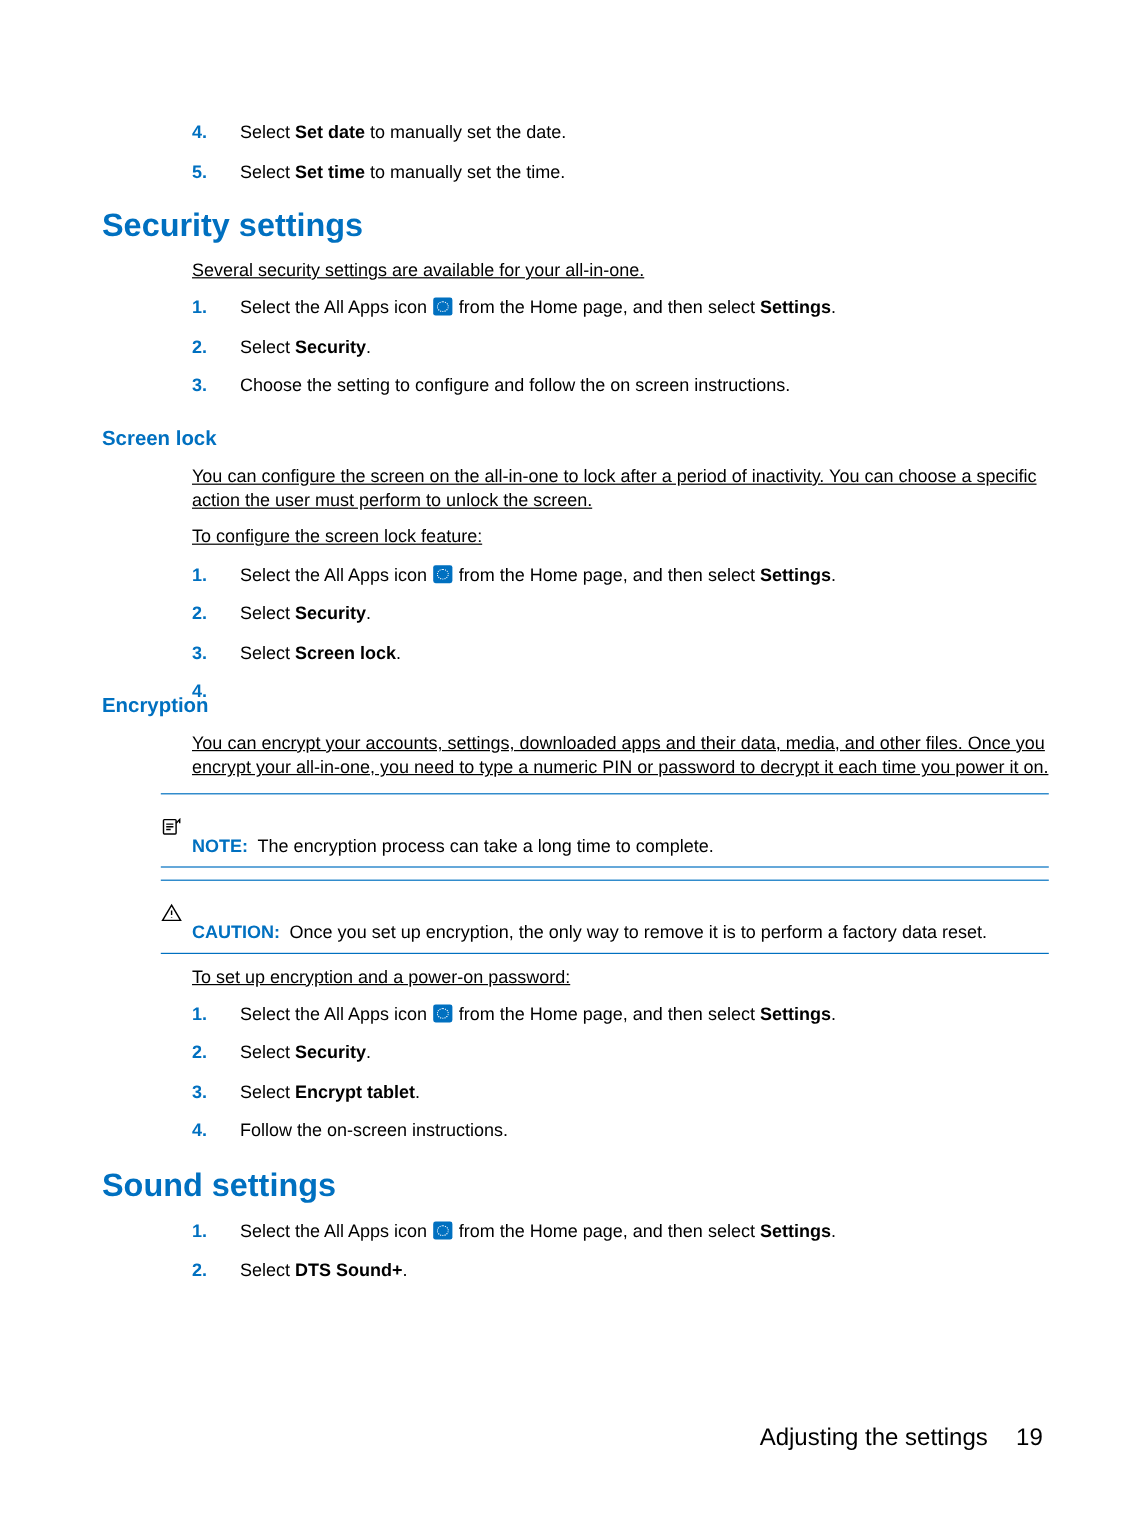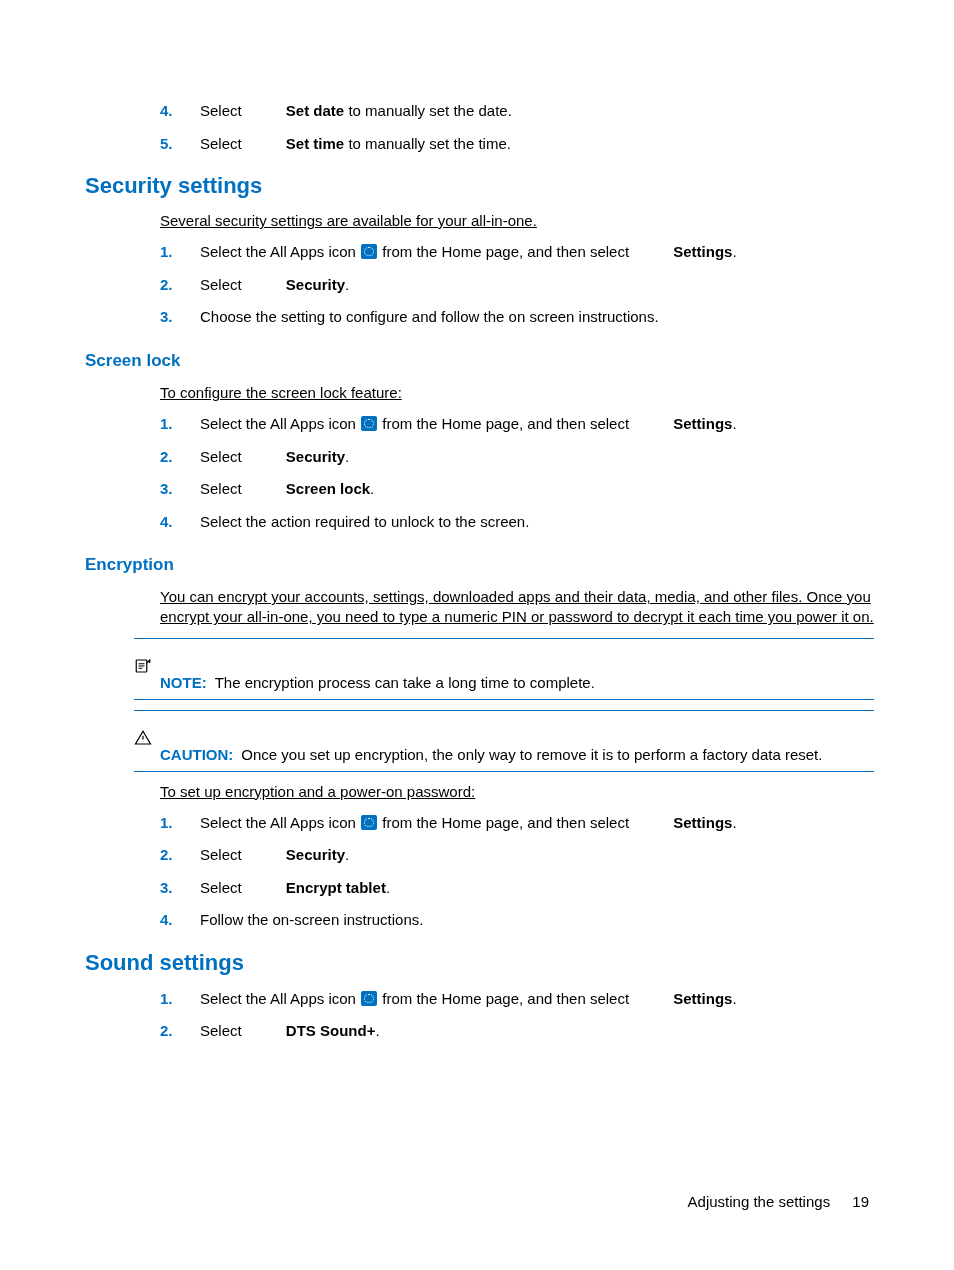--- a/index.html
+++ b/index.html
@@ -14,21 +14,21 @@
     width: 954px;
     min-height: 1270px;
     box-sizing: border-box;
     padding: 90px 80px 40px 85px;
     position: relative;
   }
   .content-block {
     margin-left: 75px;
   }
   h2.section {
-    font-size: 22px;
+    font-size: 27px;
     color: #0070c0;
     font-weight: bold;
     margin: 18px 0 12px 0;
   }
   h3.subsection {
     font-size: 17px;
     color: #0070c0;
     font-weight: bold;
     margin: 22px 0 12px 0;
   }
@@ -50,21 +50,20 @@
   }
   ol.steps li .num {
     position: absolute;
     left: 0;
     top: 0;
     color: #0070c0;
     font-weight: bold;
   }
   .bold {
     font-weight: bold;
-    margin-left: 40px;
   }
   .apps-icon {
     display: inline-block;
     width: 16px;
     height: 15px;
     background: #0070c0;
     border-radius: 2px;
     vertical-align: -2px;
     margin: 0 1px;
     position: relative;
@@ -97,21 +96,21 @@
     flex-shrink: 0;
   }
   .callout .co-text {
     flex: 1;
     margin-top: 27px;
   }
   .footer {
     position: absolute;
     bottom: 60px;
     right: 85px;
-    font-size: 15px;
+    font-size: 20px;
   }
   .footer .pnum {
     margin-left: 18px;
   }
 </style>
 </head>
 <body>
 
 <div class="page">
 
@@ -142,37 +141,37 @@
       </li>
       <li>
         <span class="num">3.</span>
         <span>Choose the setting to configure and follow the on screen instructions.</span>
       </li>
     </ol>
   </div>
 
   <h3 class="subsection">Screen lock</h3>
   <div class="content-block">
+    <p>You can configure the screen on the all-in-one to lock after a period of inactivity. You can choose a specific action the user must perform to unlock the screen.</p>
     <p>To configure the screen lock feature:</p>
     <ol class="steps">
       <li>
         <span class="num">1.</span>
         <span>Select the All Apps icon </span><span class="apps-icon"></span><span> from the Home page, and then select </span><span class="bold">Settings</span><span>.</span>
       </li>
       <li>
         <span class="num">2.</span>
         <span>Select </span><span class="bold">Security</span><span>.</span>
       </li>
       <li>
         <span class="num">3.</span>
         <span>Select </span><span class="bold">Screen lock</span><span>.</span>
       </li>
       <li>
         <span class="num">4.</span>
-        <span>Select the action required to unlock to the screen.</span>
       </li>
     </ol>
   </div>
 
   <h3 class="subsection">Encryption</h3>
   <div class="content-block">
     <p>You can encrypt your accounts, settings, downloaded apps and their data, media, and other files. Once you encrypt your all-in-one, you need to type a numeric PIN or password to decrypt it each time you power it on.</p>
 
     <div class="callout">
       <span class="co-icon">

